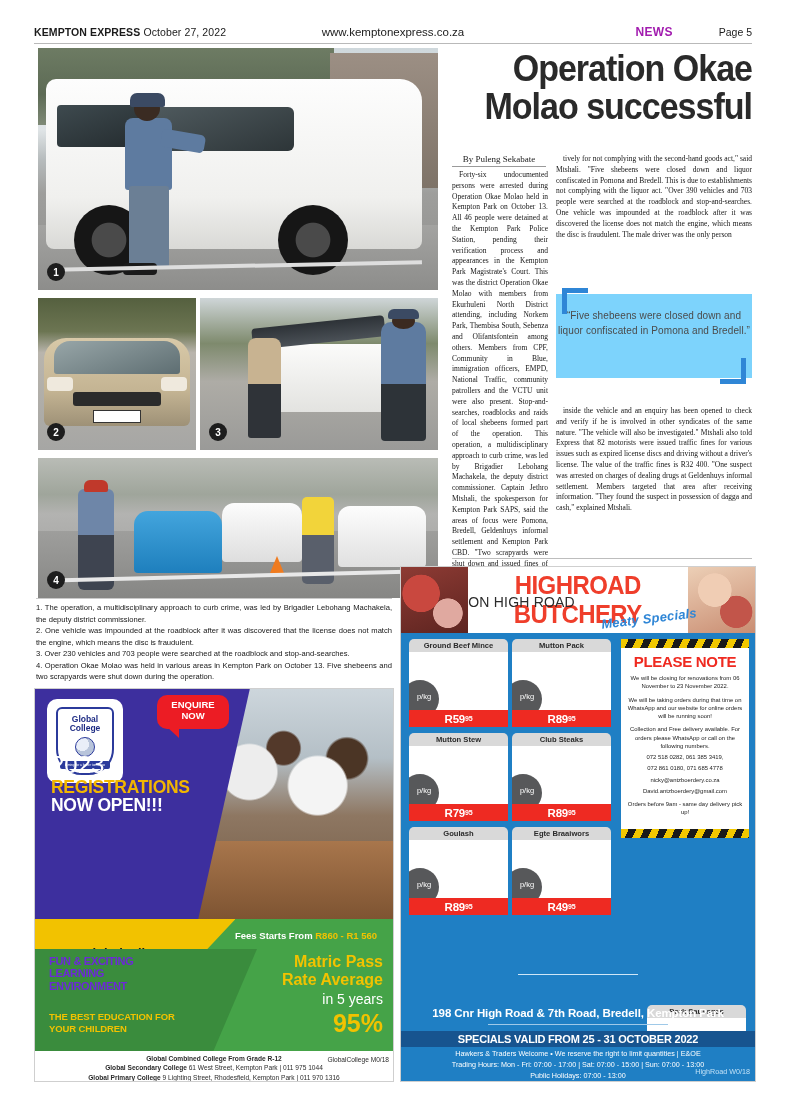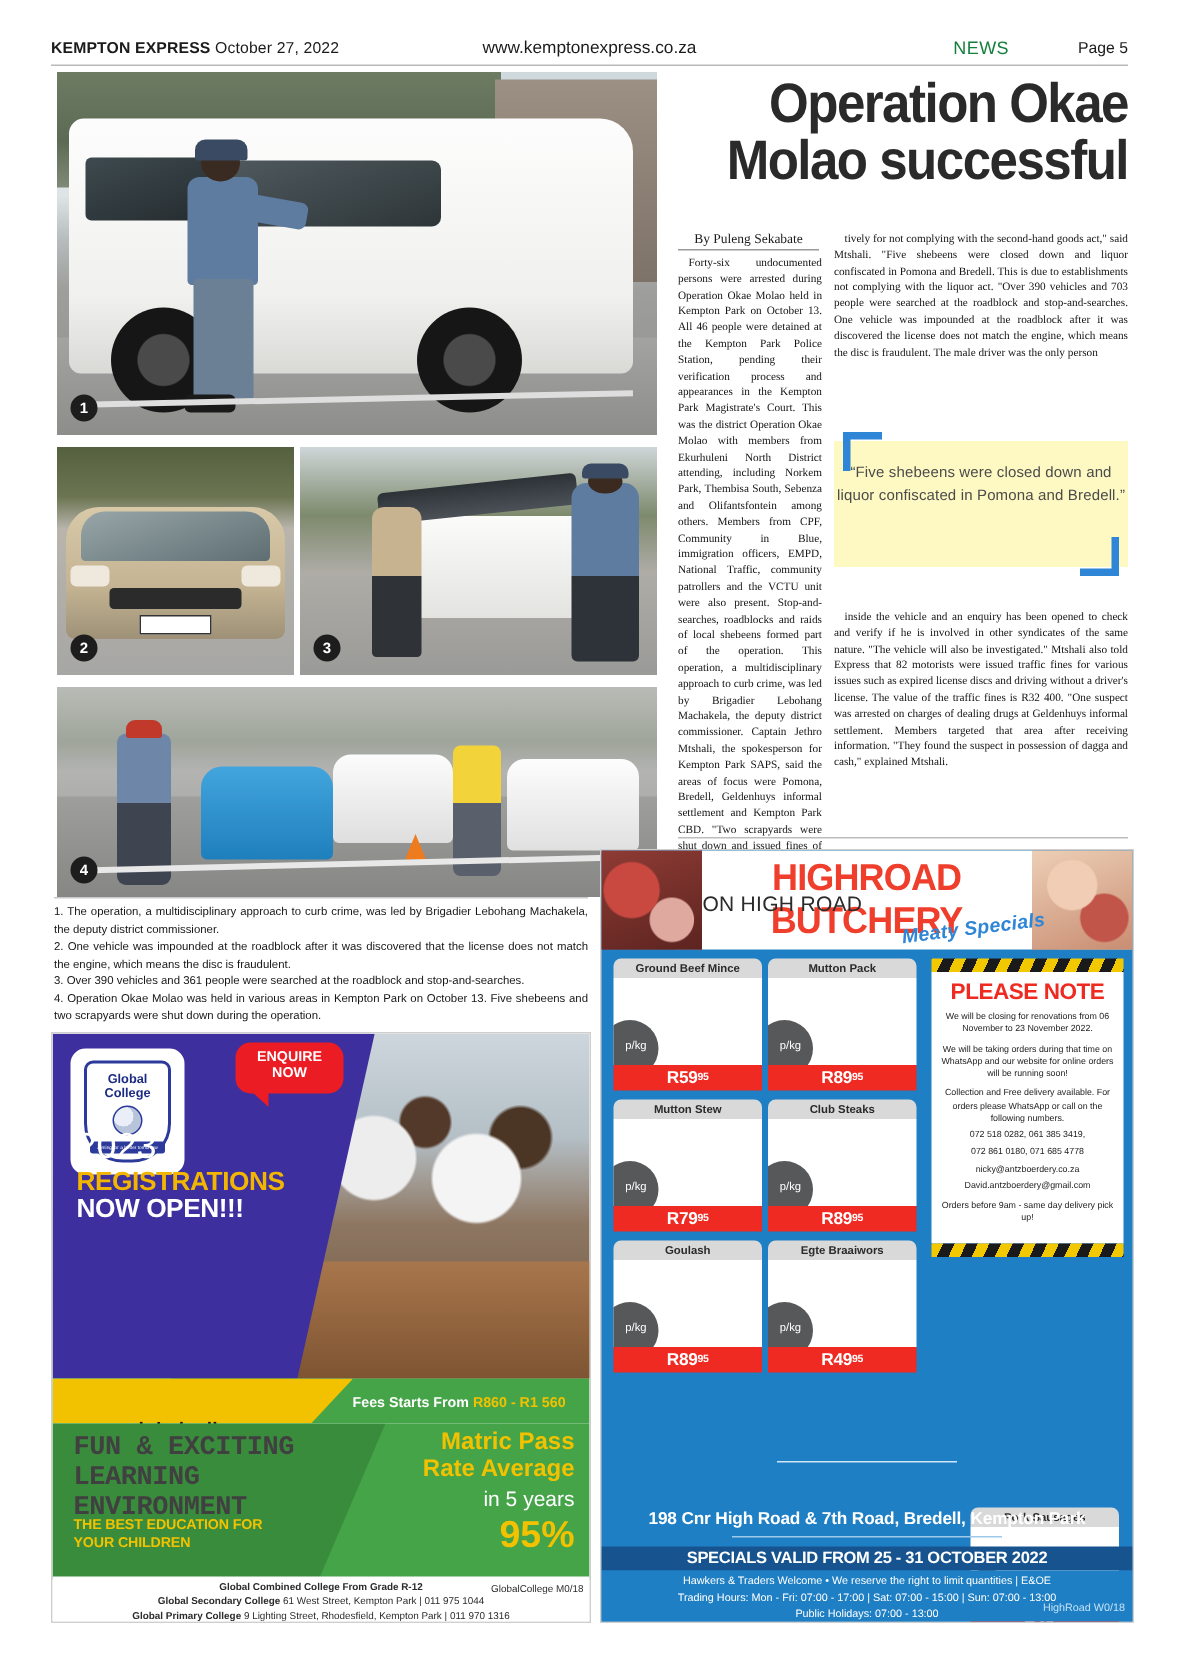--- a/index.html
+++ b/index.html
@@ -13,21 +13,21 @@
 
   
   .masthead {
     position: absolute; left: 34px; top: 22px; width: 718px; height: 20px;
     display: flex; align-items: center; justify-content: space-between;
   }
   .mh-left { font-size: 10.5px; color: #1b1b1b; letter-spacing: .1px; }
   .mh-left b { font-weight: 700; }
   .mh-url { font-size: 11.5px; color:#1b1b1b; position:absolute; left:50%; transform:translateX(-50%); }
   .mh-right { display:flex; align-items:center; gap: 46px; }
-  .mh-news { font-size: 12px; font-weight: 400; color: #15803d; letter-spacing:.3px;}
+  .mh-news { font-size: 12px; font-weight: 700; color: #a21caf; letter-spacing:.3px;}
   .mh-page { font-size: 10.5px; color:#1b1b1b; }
   .mh-rule { position:absolute; left:34px; top:43px; width:718px; height:1px; background:#b9b9b9; }
 
   
   .photo { position:absolute; overflow:hidden; }
   .badge {
     position:absolute; width:18px; height:18px; border-radius:50%;
     background:#1d1d1d; color:#fff; font-size:10px; font-weight:700;
     display:flex; align-items:center; justify-content:center;
     left:9px; bottom:9px; z-index:6;
@@ -119,21 +119,21 @@
     border-bottom:1px solid #9a9a9a; padding-bottom:2px; text-align:center;}
   .col { position:absolute; font-family:"Liberation Serif", serif;
     font-size:7.5px; line-height:1.44; color:#141414; text-align:justify; }
   .col p { text-indent:7px; margin:0; }
   #colA { left:452px; top:170px; width:96px; }
   #colB { left:556px; top:154px; width:196px; }
   #colC { left:556px; top:406px; width:196px; }
 
   
   .pull { position:absolute; left:556px; top:294px; width:196px; height:84px;
-    background:#fef9c3; }
+    background:#7dd3fc; }
   .pull .qt { position:absolute; left:0; right:0; top:14px;
     text-align:center; font-size:10px; line-height:1.5; color:#4b4b4b; letter-spacing:.1px;}
   .pull .brkTL { position:absolute; left:6px; top:-6px; width:26px; height:26px;
     border-left:5px solid #2f86d6; border-top:5px solid #2f86d6; }
   .pull .brkBR { position:absolute; right:6px; bottom:-6px; width:26px; height:26px;
     border-right:5px solid #2f86d6; border-bottom:5px solid #2f86d6; }
   .art-rule { position:absolute; left:452px; top:558px; width:300px; height:1px; background:#bdbdbd;}
 
   
   #butchery { position:absolute; left:400px; top:566px; width:356px; height:516px;
@@ -234,22 +234,22 @@
   .gc-bandYellow { position:absolute; left:0; top:230px; width:56%; height:30px; background:#f2c200;
     clip-path: polygon(0 0, 100% 0, 86% 100%, 0 100%); }
   .gc-url { position:absolute; left:16px; top:224px; font-size:13px; font-weight:700; color:#1b1b1b;margin-top:32px; }
   .gc-fees { position:absolute; left:200px; top:241px; font-size:9.5px; font-weight:700; color:#fff;}
   .gc-fees b { color:#f2c200; }
 
   .gc-green { position:absolute; left:0; top:260px; width:100%; height:104px;
     background:#45a348; }
   .gc-greenL { position:absolute; left:0; top:260px; width:62%; height:104px; background:#3a8c3d;
     clip-path: polygon(0 0, 100% 0, 80% 100%, 0 100%);}
-  .gc-fun { position:absolute; left:14px; top:266px; color:#404040; font-size:18px;
-    font-weight:800; line-height:1.12; letter-spacing:-.3px;font-family:Liberation Mono, monospace;}
+  .gc-fun { position:absolute; left:14px; top:266px; color:#6d28d9; font-size:11px;
+    font-weight:800; line-height:1.12; letter-spacing:-.3px;}
   .gc-best { position:absolute; left:14px; top:322px; color:#f2c200; font-size:9.5px;
     font-weight:800; line-height:1.25; letter-spacing:-.1px;}
   .gc-matric { position:absolute; right:10px; top:264px; text-align:right; color:#f2c200;
     font-size:16px; font-weight:800; line-height:1.12;}
   .gc-in5 { position:absolute; right:10px; top:302px; text-align:right; color:#fff; font-size:14px;}
   .gc-95 { position:absolute; right:10px; top:320px; text-align:right; color:#f2c200;
     font-size:25px; font-weight:800;}
   .gc-foot { position:absolute; left:0; bottom:0; width:100%; height:30px; background:#fff;
     text-align:center; padding-top:3px;}
   .gc-foot div { font-size:6.6px; line-height:1.42; color:#2b2b2b;}
@@ -327,21 +327,21 @@
     <div class="p4-vest"></div>
     <div class="p4-cone"></div>
     <div class="p4-stripe"></div>
     <div class="badge">4</div>
   </div>
 
   <div class="cap-rule"></div>
   <div class="captions">
     <p>1. The operation, a multidisciplinary approach to curb crime, was led by Brigadier Lebohang Machakela, the deputy district commissioner.</p>
     <p>2. One vehicle was impounded at the roadblock after it was discovered that the license does not match the engine, which means the disc is fraudulent.</p>
-    <p>3. Over 390 vehicles and 361 people were searched at the roadblock and stop-and-searches.</p>
+    <p>3. Over 230 vehicles and 703 people were searched at the roadblock and stop-and-searches.</p>
     <p>4. Operation Okae Molao was held in various areas in Kempton Park on October 13. Five shebeens and two scrapyards were shut down during the operation.</p>
   </div>
 
   <div class="headline">
     <div>Operation Okae</div>
     <div>Molao successful</div>
   </div>
   <div class="byline">By Puleng Sekabate</div>
 
   <div class="col" id="colA">

